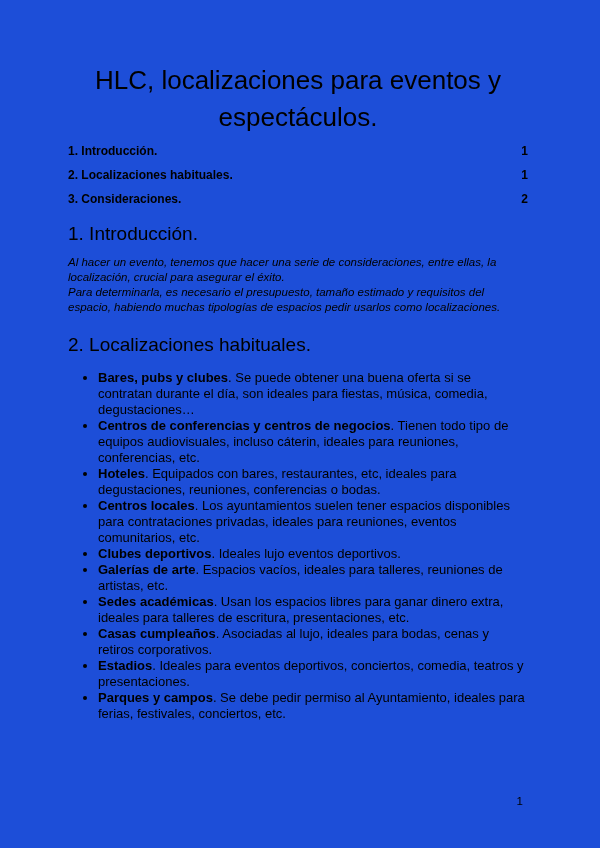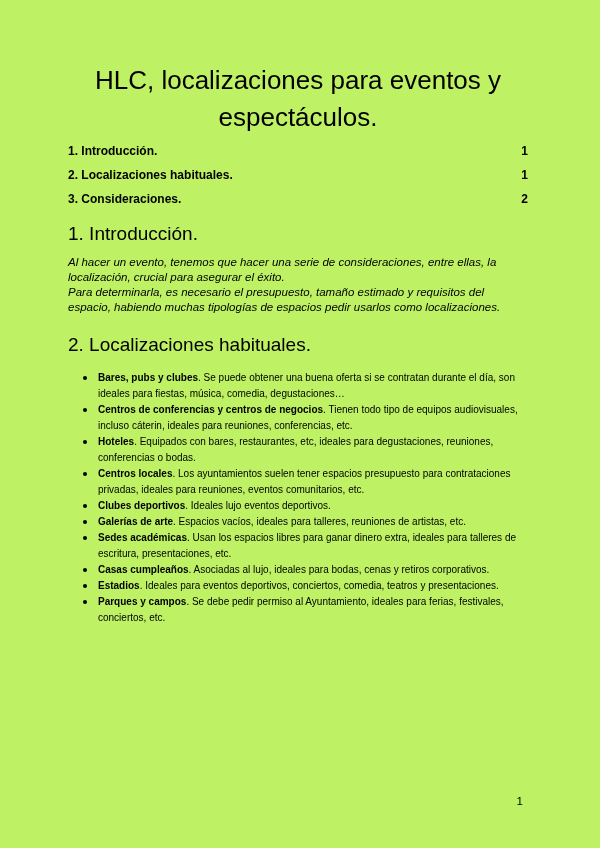--- a/index.html
+++ b/index.html
@@ -1,20 +1,20 @@
 <!DOCTYPE html>
 <html><head>
 <meta charset="utf-8">
 <style>
   html, body { margin: 0; padding: 0; background: #ffffff; }
   .page {
     position: relative;
     width: 600px;
     height: 848px;
-    background: #bef264;
+    background: #1d4ed8;
     font-family: "Liberation Sans", sans-serif;
     color: #000000;
     overflow: hidden;
   }
   .content {
     position: absolute;
     left: 68px;
     top: 0;
     width: 460px;
   }
@@ -51,21 +51,21 @@
     margin: 0;
     font-style: italic;
   }
   ul.bullets {
     list-style: none;
     margin: 12px 0 0 0;
     padding: 0;
   }
   ul.bullets li {
     position: relative;
-    font-size: 10px;
+    font-size: 13px;
     line-height: 16px;
     padding-left: 30px;
   }
   .dot {
     position: absolute;
     left: 15px;
     top: 6px;
     width: 4px;
     height: 4px;
     border-radius: 50%;
@@ -109,21 +109,21 @@
       <p class="body-par">Al hacer un evento, tenemos que hacer una serie de consideraciones, entre ellas, la localización, crucial para asegurar el éxito.</p>
       <p class="body-par">Para determinarla, es necesario el presupuesto, tamaño estimado y requisitos del espacio, habiendo muchas tipologías de espacios pedir usarlos como localizaciones.</p>
     </div>
 
     <h2 class="section-heading heading-locs">2. Localizaciones habituales.</h2>
 
     <ul class="bullets">
       <li><span class="dot"></span><span class="term">Bares, pubs y clubes</span><span>. Se puede obtener una buena oferta si se contratan durante el día, son ideales para fiestas, música, comedia, degustaciones…</span></li>
       <li><span class="dot"></span><span class="term">Centros de conferencias y centros de negocios</span><span>. Tienen todo tipo de equipos audiovisuales, incluso cáterin, ideales para reuniones, conferencias, etc.</span></li>
       <li><span class="dot"></span><span class="term">Hoteles</span><span>. Equipados con bares, restaurantes, etc, ideales para degustaciones, reuniones, conferencias o bodas.</span></li>
-      <li><span class="dot"></span><span class="term">Centros locales</span><span>. Los ayuntamientos suelen tener espacios presupuesto para contrataciones privadas, ideales para reuniones, eventos comunitarios, etc.</span></li>
+      <li><span class="dot"></span><span class="term">Centros locales</span><span>. Los ayuntamientos suelen tener espacios disponibles para contrataciones privadas, ideales para reuniones, eventos comunitarios, etc.</span></li>
       <li><span class="dot"></span><span class="term">Clubes deportivos</span><span>. Ideales lujo eventos deportivos.</span></li>
       <li><span class="dot"></span><span class="term">Galerías de arte</span><span>. Espacios vacíos, ideales para talleres, reuniones de artistas, etc.</span></li>
       <li><span class="dot"></span><span class="term">Sedes académicas</span><span>. Usan los espacios libres para ganar dinero extra, ideales para talleres de escritura, presentaciones, etc.</span></li>
       <li><span class="dot"></span><span class="term">Casas cumpleaños</span><span>. Asociadas al lujo, ideales para bodas, cenas y retiros corporativos.</span></li>
       <li><span class="dot"></span><span class="term">Estadios</span><span>. Ideales para eventos deportivos, conciertos, comedia, teatros y presentaciones.</span></li>
       <li><span class="dot"></span><span class="term">Parques y campos</span><span>. Se debe pedir permiso al Ayuntamiento, ideales para ferias, festivales, conciertos, etc.</span></li>
     </ul>
 
   </div>
 

